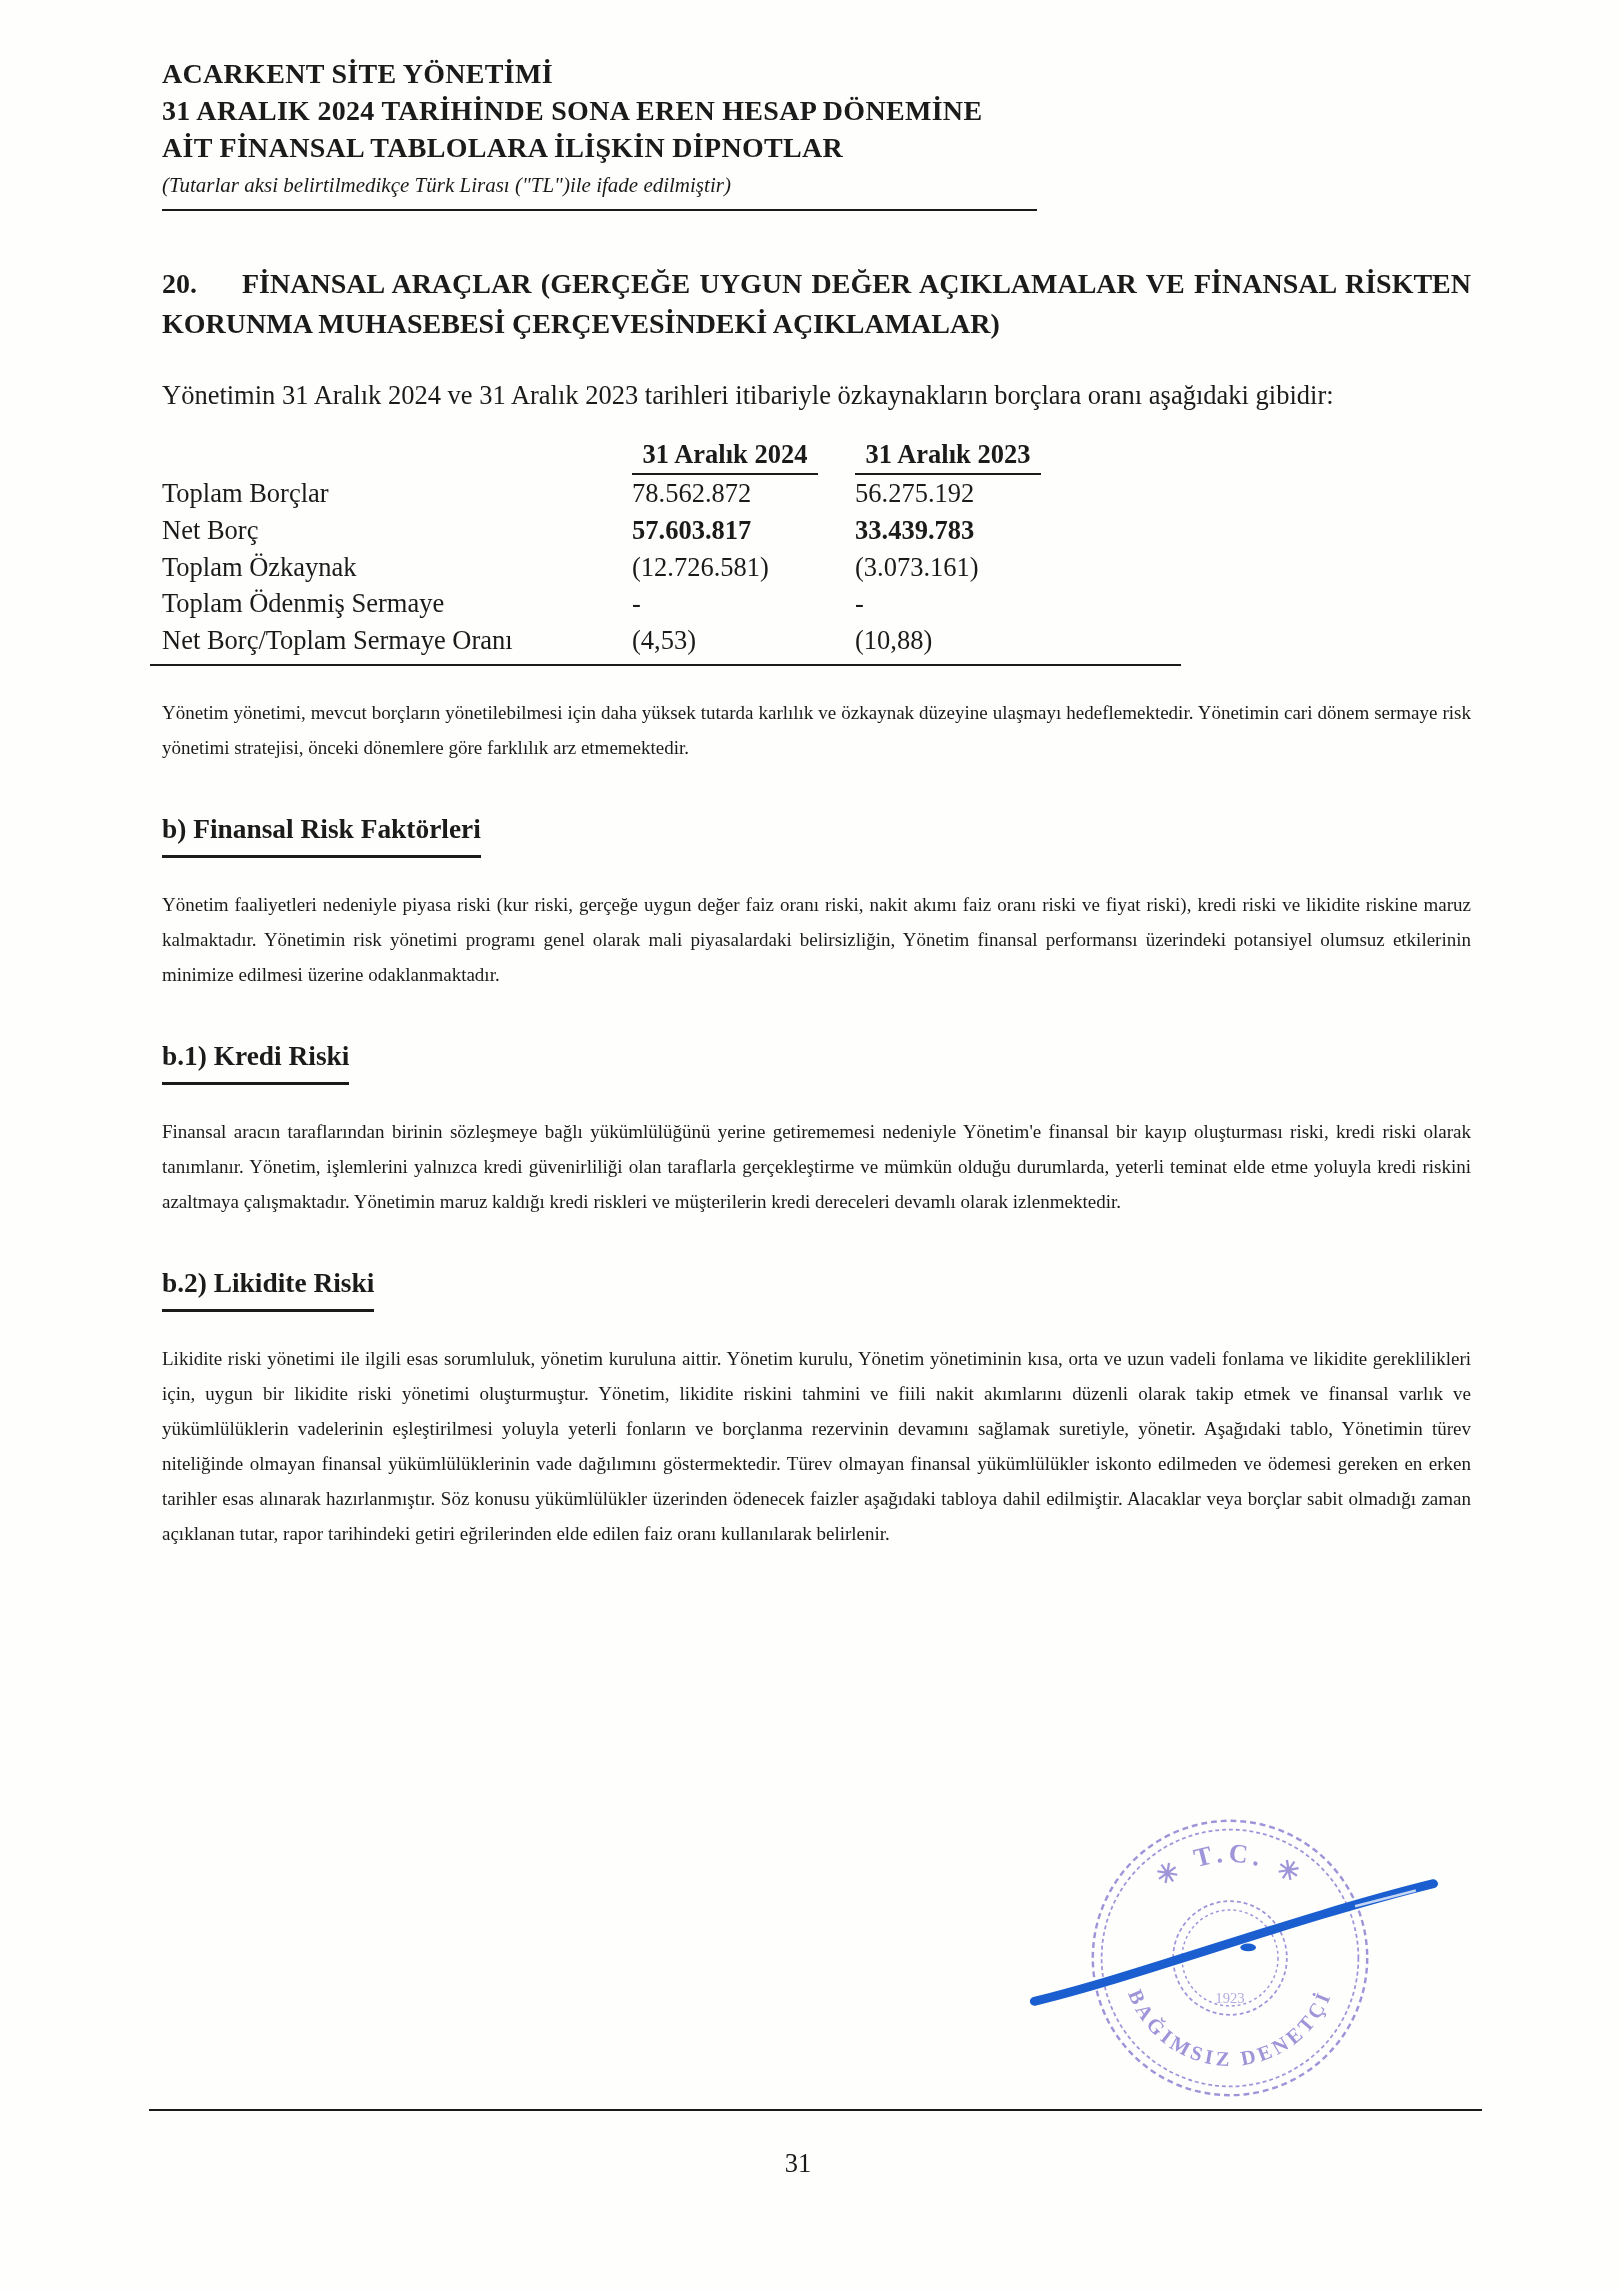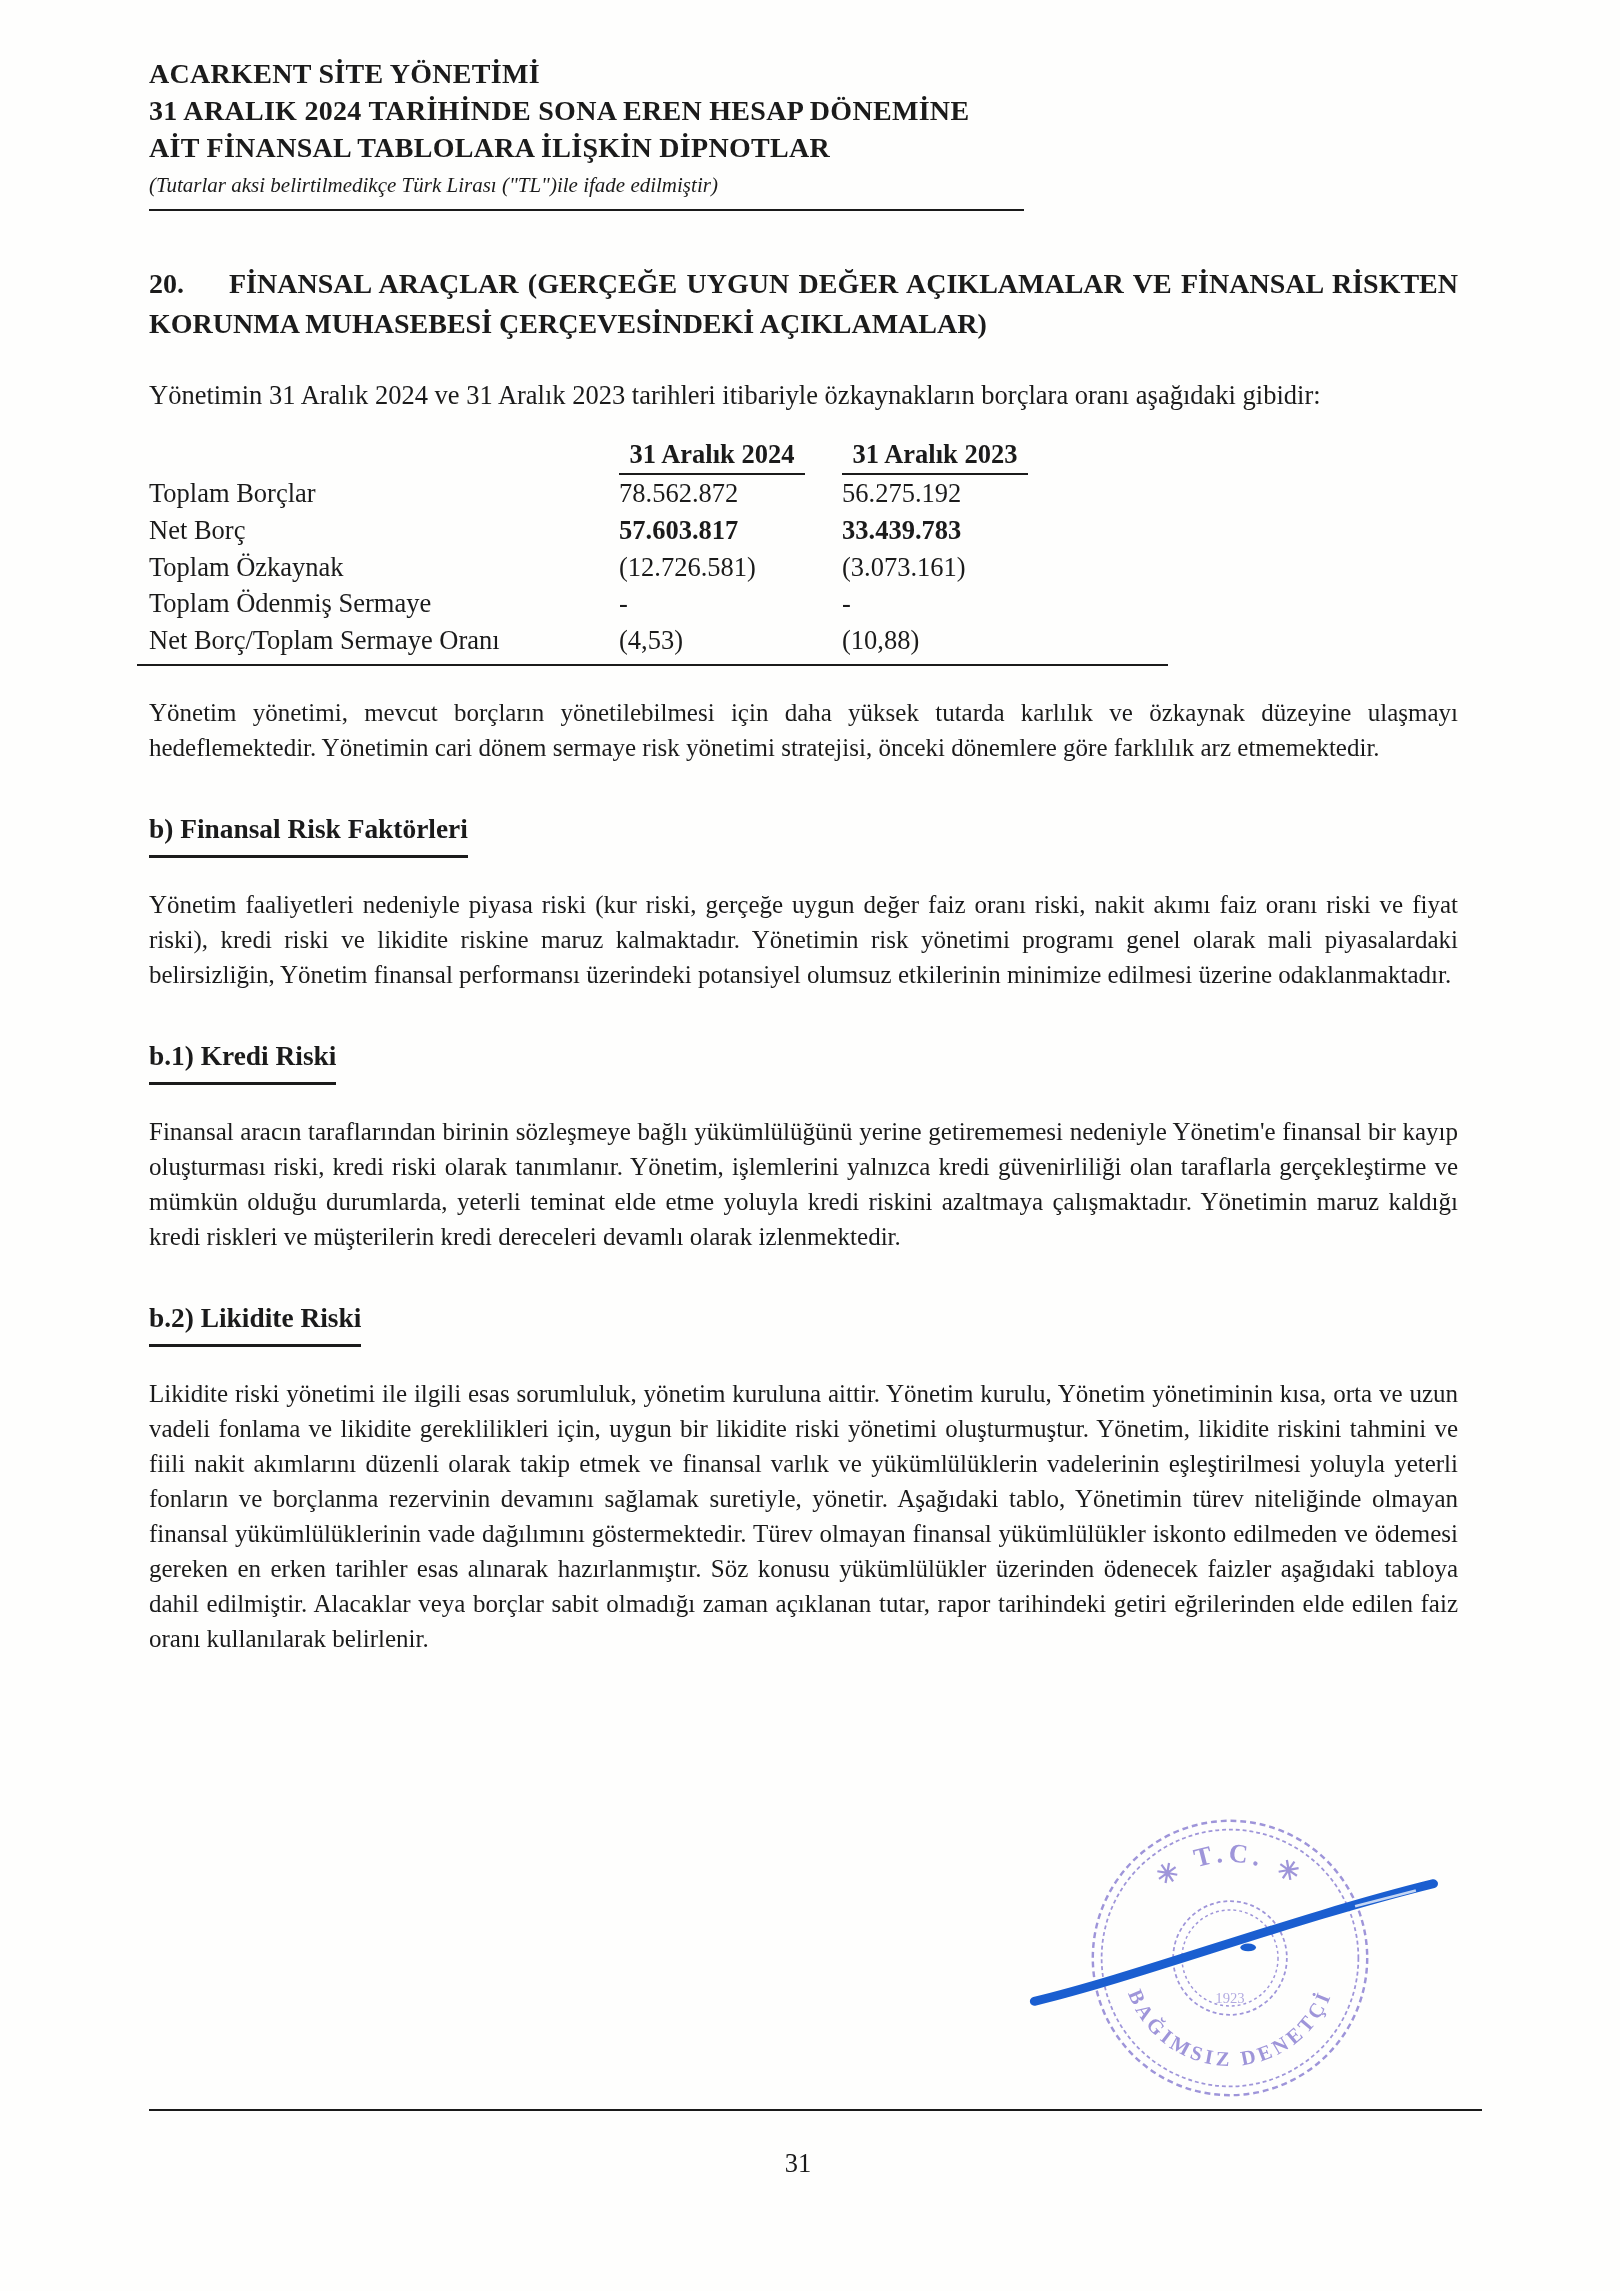--- a/index.html
+++ b/index.html
@@ -1,36 +1,36 @@
 <!DOCTYPE html>
 <html lang="tr"><head>
 <meta charset="utf-8">
 <style>
   html,body{margin:0;padding:0;}
   body{
     width:1620px;height:2292px;position:relative;overflow:hidden;
     background:#fefefd;color:#1b1b1b;
     font-family:"Liberation Serif", serif;
   }
-  .content{position:absolute;left:149px;top:55px;width:1309px;}
+  .content{position:absolute;left:162px;top:55px;width:1309px;}
   .hdr-line{font-weight:bold;font-size:28px;line-height:37px;letter-spacing:0.3px;}
   .hdr-note{font-style:italic;font-size:21px;line-height:35px;margin-top:2px;}
   .hdr-rule{border-top:2.9px solid #1b1b1b;width:875px;margin-top:5.9px;}
   .sec-heading{margin-top:53px;font-weight:bold;font-size:28px;line-height:40px;text-align:justify;text-align-last:left;}
   .sec-heading .num{padding-right:45px;}
   .intro{margin-top:33px;font-size:26.5px;line-height:36px;text-align:justify;text-align-last:left;}
   .fin-table-wrap{margin-top:23.5px;margin-left:-11.8px;padding-left:11.8px;width:1019px;
     border-bottom:2.9px solid #1b1b1b;padding-bottom:4.9px;}
   table.fin{border-collapse:collapse;font-size:26.5px;}
   table.fin td,table.fin th{padding:2.9px 0;vertical-align:bottom;margin-top:24px;}
   th.colhdr{font-weight:bold;border-bottom:2.9px solid #1b1b1b;text-align:center;white-space:nowrap;}
   td.lbl{text-align:left;white-space:nowrap;}
   td.val{text-align:left;white-space:nowrap;}
   .b{font-weight:bold;}
-  .para{margin-top:29px;font-size:25px;line-height:35px;text-align:justify;text-align-last:left;}
+  .para{margin-top:29px;font-size:19px;line-height:35px;text-align:justify;text-align-last:left;}
   .sub-heading{margin-top:49px;font-size:27.4px;font-weight:bold;}
   .sub-heading span{display:inline-block;border-bottom:3.4px solid #1b1b1b;padding-bottom:10px;}
   .stamp{position:absolute;left:1083px;top:1811px;width:294px;height:294px;}
   .signature{position:absolute;left:1000px;top:1857px;width:461px;height:172px;}
   .footer-line{position:absolute;left:149px;top:2109px;width:1333px;border-top:2.5px solid #1b1b1b;}
   .page-num{position:absolute;top:2148px;left:0;width:1596px;text-align:center;font-size:26.5px;}
 </style>
 </head>
 <body>
 

